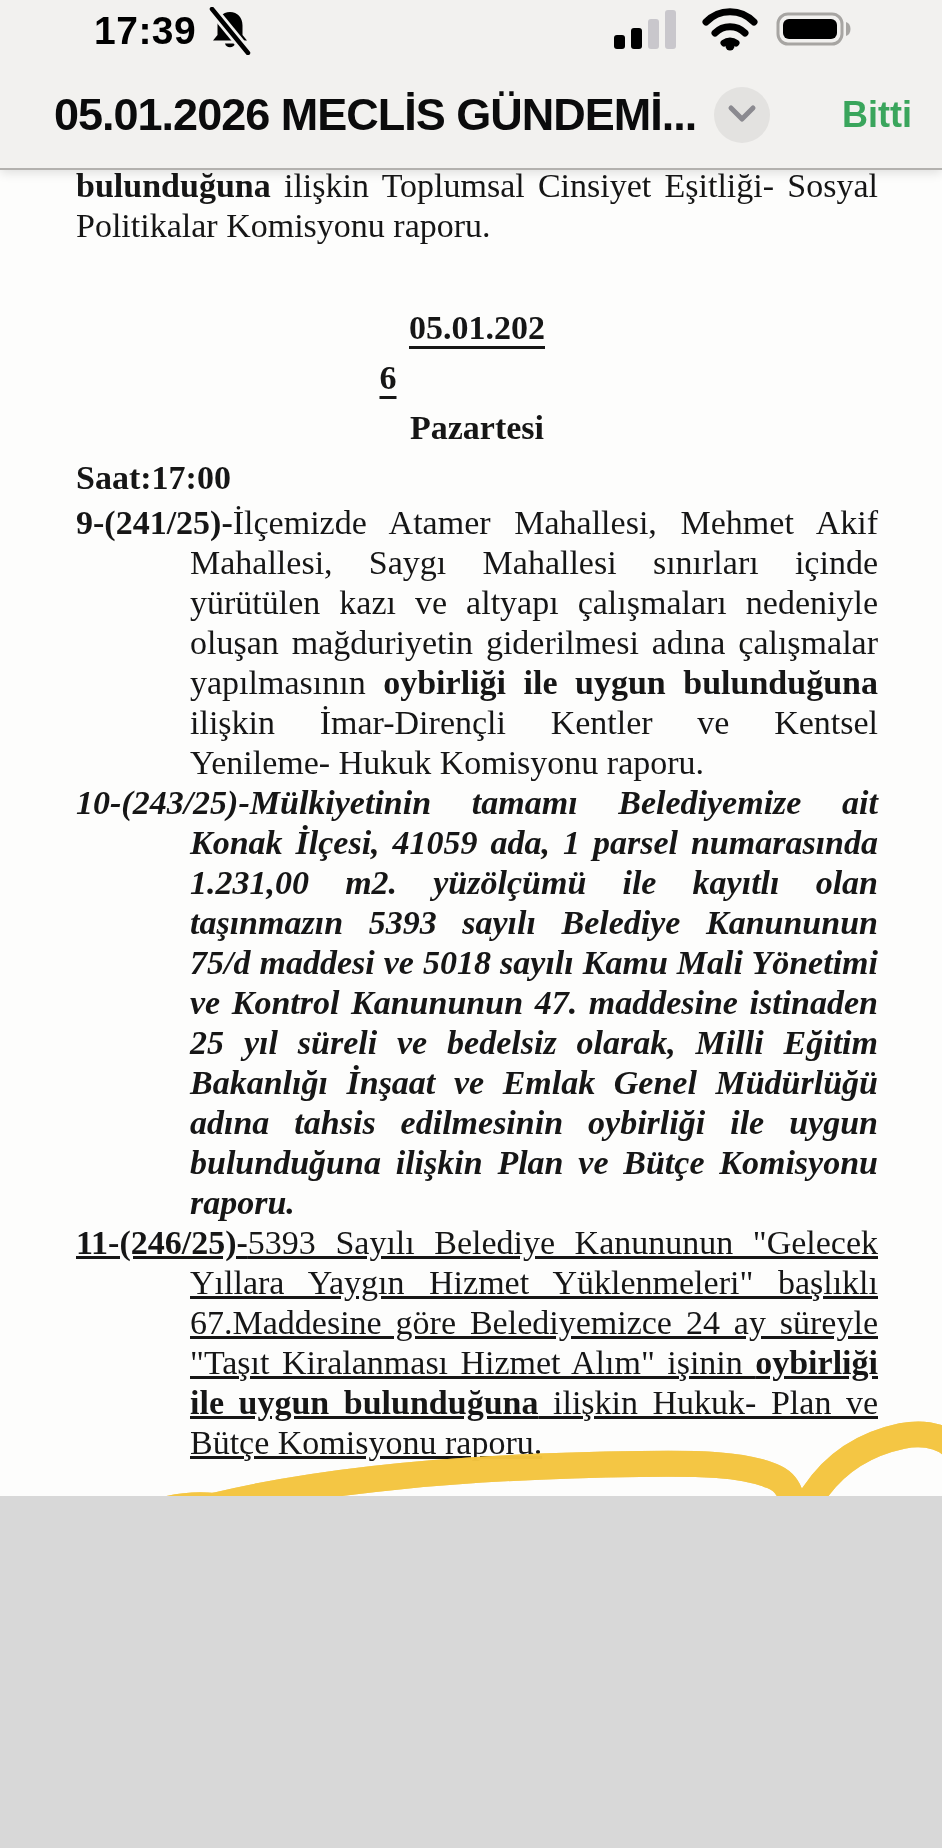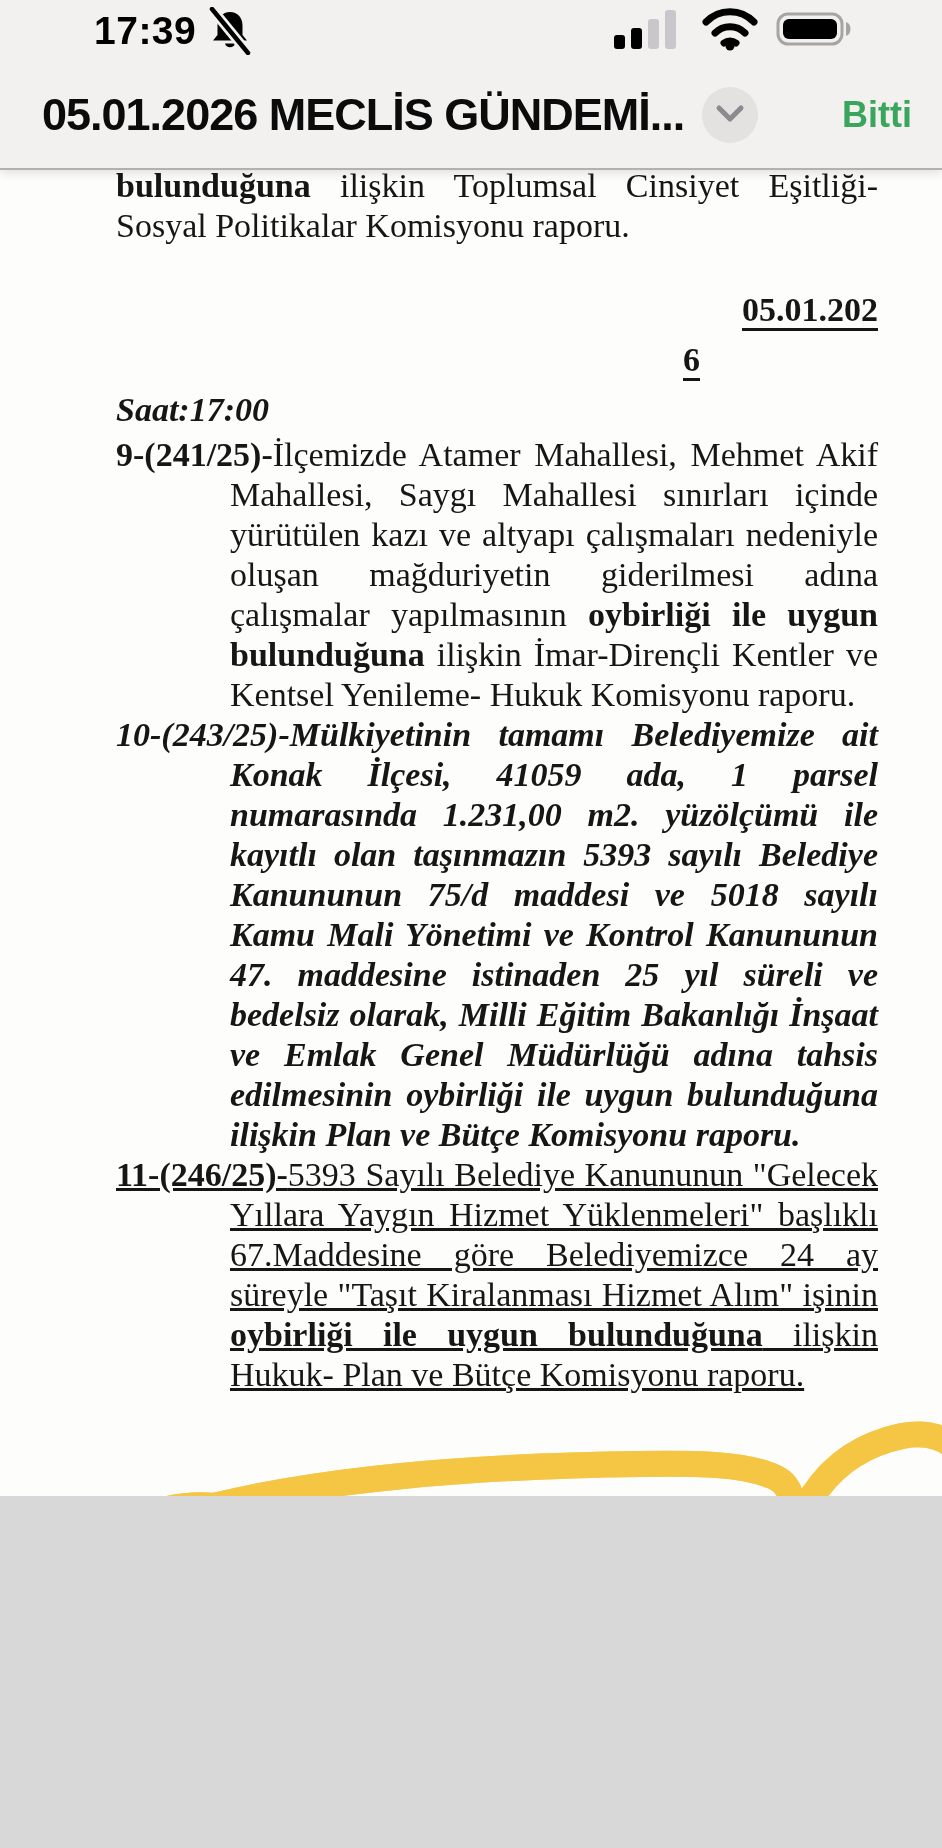--- a/index.html
+++ b/index.html
@@ -7,40 +7,40 @@
           overflow:hidden;font-family:"Liberation Sans",sans-serif;}
 
   
   .chrome{position:absolute;top:0;left:0;right:0;height:168px;background:#f2f1ef;
           border-bottom:2px solid #b3b1ae;box-shadow:0 3px 10px rgba(0,0,0,.12);z-index:5;}
   .statusbar{position:absolute;top:0;left:0;right:0;height:62px;display:flex;align-items:center;}
   .sb-time{margin-left:94px;font-size:39px;font-weight:700;color:#000;letter-spacing:.5px;}
   .sb-bell{margin-left:12px;display:flex;align-items:center;}
   .sb-right{margin-left:auto;margin-right:88px;display:flex;align-items:center;gap:17px;}
 
-  .titlebar{position:absolute;top:62px;left:4px;right:0;height:106px;display:flex;align-items:center;}
+  .titlebar{position:absolute;top:62px;left:16px;right:0;height:106px;display:flex;align-items:center;}
   .doc-title{margin-left:38px;font-size:45px;font-weight:700;color:#0b0b0c;letter-spacing:-1px;
              white-space:nowrap;max-width:662px;overflow:hidden;}
   .chev-btn{margin-left:18px;width:56px;height:56px;border-radius:50%;background:#e3e2e0;
             display:flex;align-items:center;justify-content:center;border:none;padding:0;cursor:pointer;}
   .done-btn{margin-left:auto;margin-right:30px;background:none;border:none;padding:0;cursor:pointer;
             font-family:"Liberation Sans",sans-serif;font-size:36px;font-weight:700;color:#3aa55c;}
 
   
   .doc{position:absolute;top:166px;left:0;right:0;bottom:20px;background:#fdfdfc;
-       padding:0 64px 0 116px;font-family:"Liberation Serif","DejaVu Serif",serif;
+       padding:0 64px 0 76px;font-family:"Liberation Serif","DejaVu Serif",serif;
        font-size:34px;line-height:40px;color:#161616;z-index:1;overflow:hidden;}
   .doc p{margin:0;}
   .b{font-weight:700;}
   .intro{margin-left:114px;text-align:justify;}
   .pageno{margin-top:32px;margin-left:227px;font-weight:700;}
-  .dateblock{margin-top:39px;text-align:right;font-weight:700;line-height:50px;}
+  .dateblock{margin-top:57px;text-align:center;font-weight:700;line-height:50px;}
   .date-cont{padding-right:178px;}
   .u{text-decoration:underline;text-underline-offset:7px;}
-  .saat{margin-left:114px;font-weight:700;line-height:50px;font-style:italic;}
+  .saat{margin-left:114px;font-weight:700;line-height:50px;}
   .item{padding-left:114px;text-indent:-114px;text-align:justify;}
   .item-9{margin-top:0;}
   .item-10{margin-top:20px;font-style:italic;}
   .item-11{margin-top:20px;text-decoration:underline;}
 
   
   .footer{position:absolute;left:0;right:0;top:1828px;height:20px;background:#f0efed;
           border-top:2px solid #989795;z-index:2;}
 
   
@@ -104,20 +104,21 @@
   </div>
 
   <div class="doc">
 
     <p class="intro"><span class="b">bulunduğuna</span><span> ilişkin Toplumsal Cinsiyet Eşitliği- Sosyal Politikalar Komisyonu raporu.</span></p>
 
 
     <div class="dateblock">
       <div><span class="u">05.01.202</span></div>
       <div class="date-cont"><span class="u">6</span></div>
+      <div>Pazartesi</div>
     </div>
 
     <p class="saat">Saat:17:00</p>
 
     <p class="item item-9"><span class="b">9-(241/25)-</span><span>İlçemizde Atamer Mahallesi, Mehmet Akif Mahallesi, Saygı Mahallesi sınırları içinde yürütülen kazı ve altyapı çalışmaları nedeniyle oluşan mağduriyetin giderilmesi adına çalışmalar yapılmasının </span><span class="b">oybirliği ile uygun bulunduğuna</span><span> ilişkin İmar-Dirençli Kentler ve Kentsel Yenileme- Hukuk Komisyonu raporu.</span></p>
 
     <p class="item item-10"><span class="b">10-(243/25)-</span><span class="b">Mülkiyetinin tamamı Belediyemize ait Konak İlçesi, 41059 ada, 1 parsel numarasında 1.231,00 m2. yüzölçümü ile kayıtlı olan taşınmazın 5393 sayılı Belediye Kanununun 75/d maddesi ve 5018 sayılı Kamu Mali Yönetimi ve Kontrol Kanununun 47. maddesine istinaden 25 yıl süreli ve bedelsiz olarak, Milli Eğitim Bakanlığı İnşaat ve Emlak Genel Müdürlüğü adına tahsis edilmesinin oybirliği ile uygun bulunduğuna ilişkin Plan ve Bütçe Komisyonu raporu.</span></p>
 
     <p class="item item-11"><span class="b">11-(246/25)-</span><span>5393 Sayılı Belediye Kanununun "Gelecek Yıllara Yaygın Hizmet Yüklenmeleri" başlıklı 67.Maddesine göre Belediyemizce  24 ay süreyle "Taşıt Kiralanması Hizmet Alım" işinin </span><span class="b">oybirliği ile uygun bulunduğuna</span><span> ilişkin Hukuk- Plan ve Bütçe Komisyonu raporu.</span></p>
 

